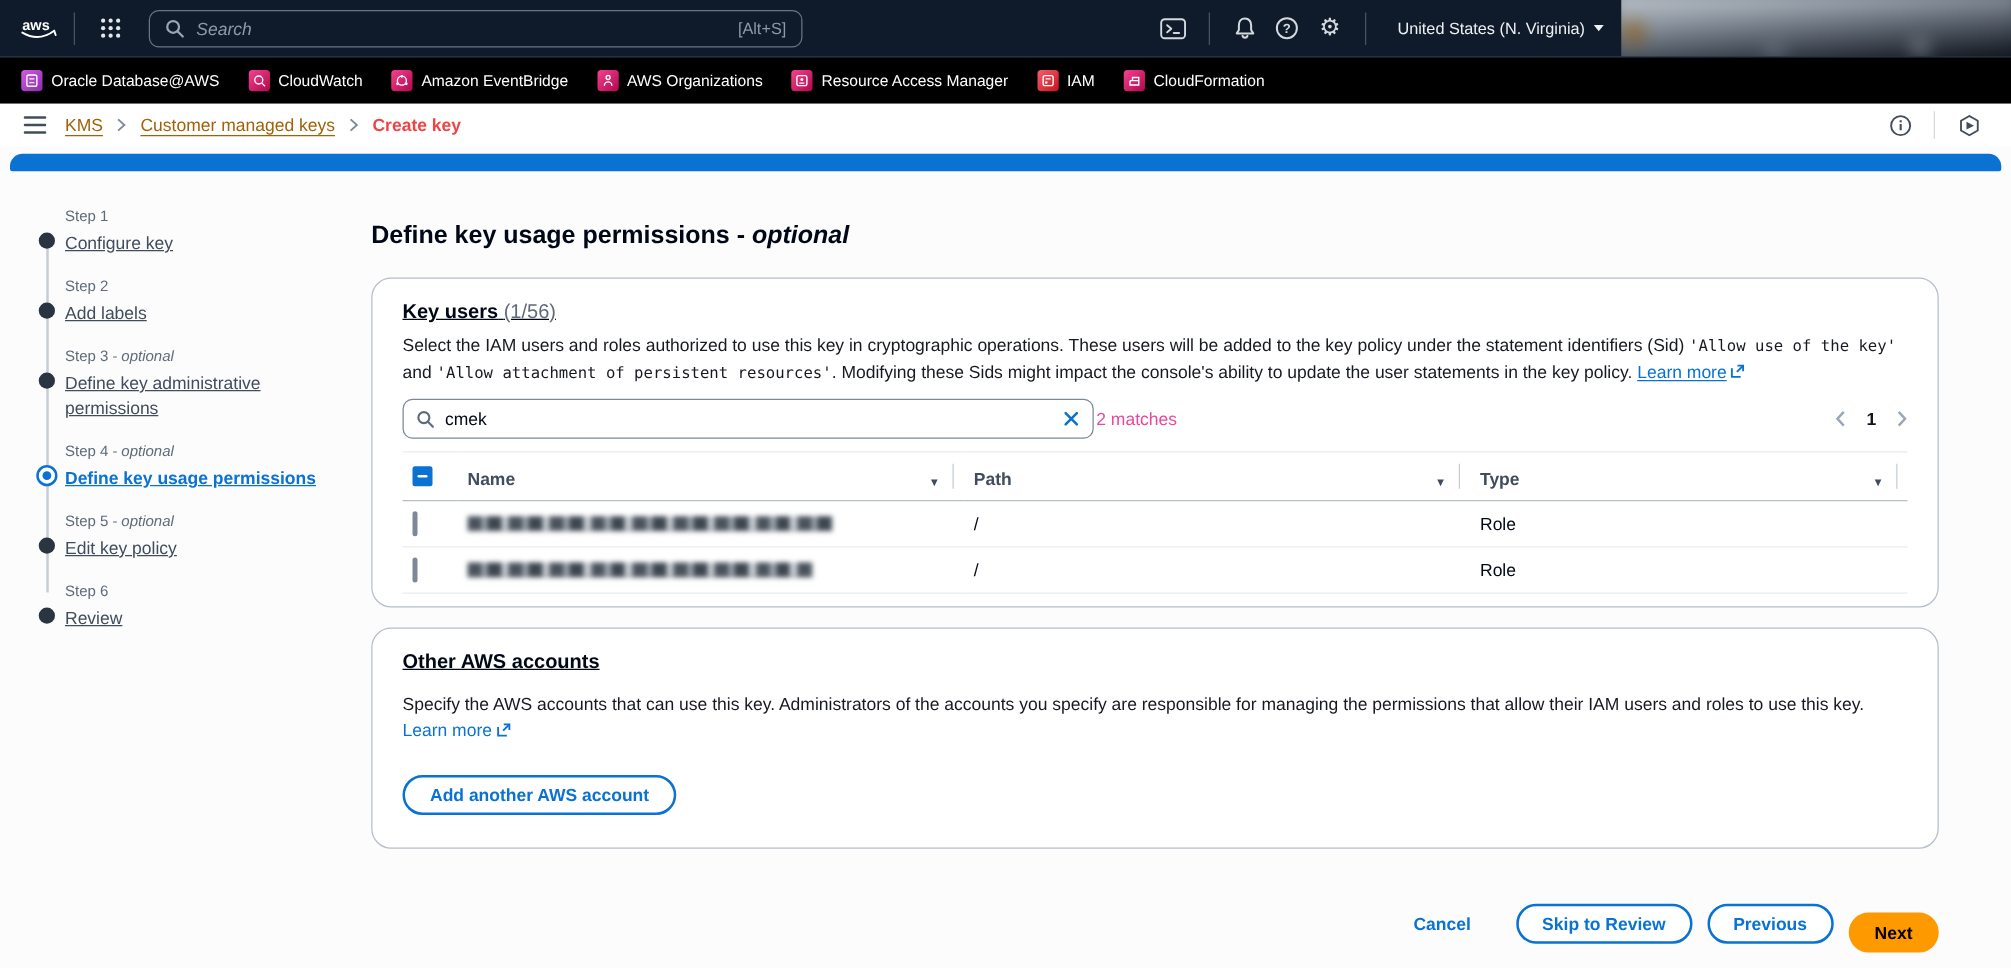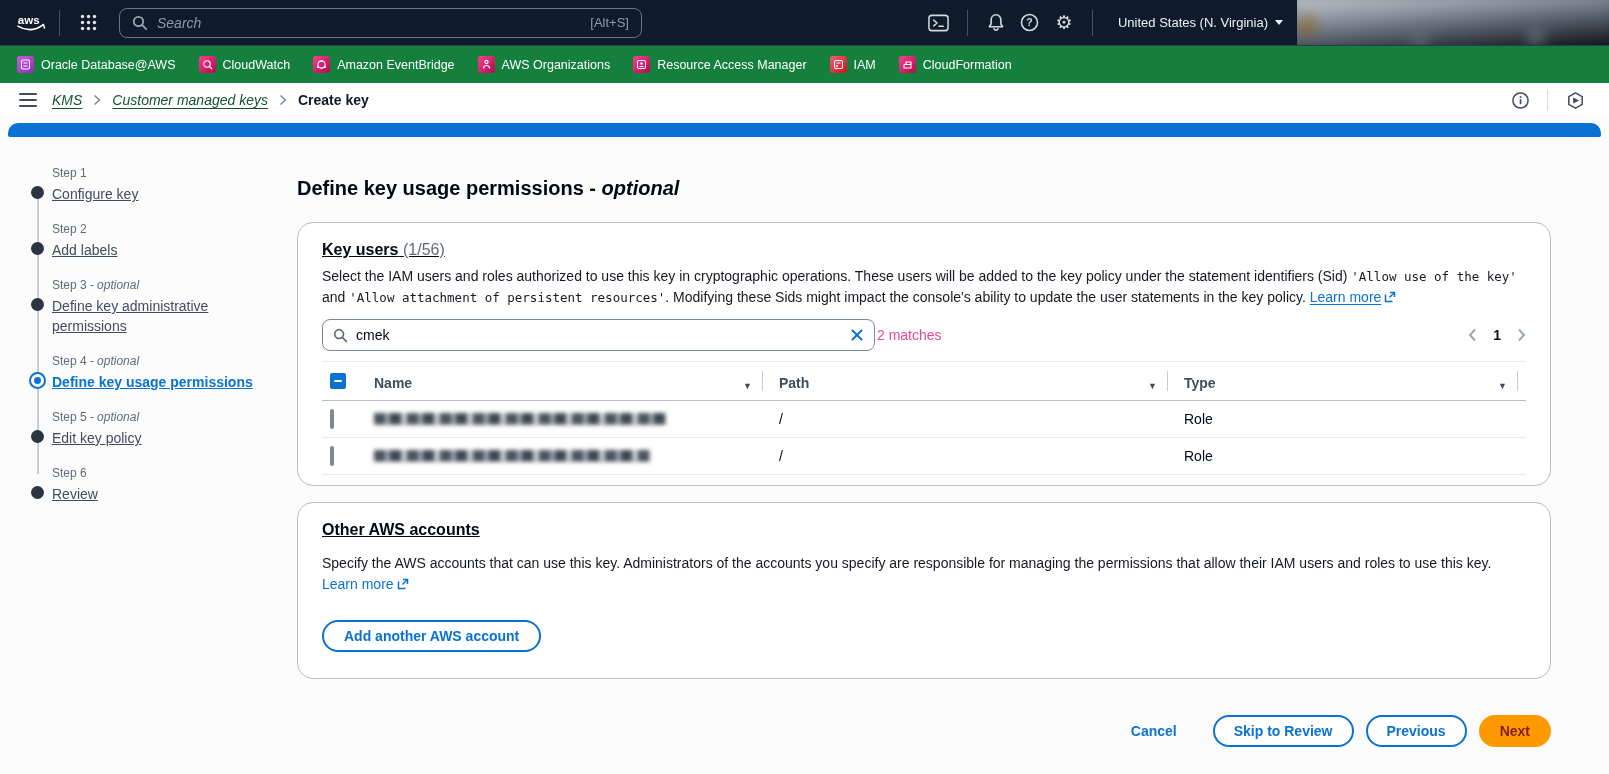--- a/index.html
+++ b/index.html
@@ -21,35 +21,35 @@
   .account-blur { width:312px; height:45px; position:relative; overflow:hidden; flex:none; }
   .account-blur .smudge { position:absolute; inset:-10px;
       background:
         radial-gradient(circle at 6% 55%, #8a6a3a 0 9px, transparent 10px),
         radial-gradient(circle at 40% 80%, #5a6470 0 8px, transparent 9px),
         radial-gradient(circle at 75% 75%, #6d7681 0 7px, transparent 8px),
         linear-gradient(175deg,#c0c6cd 6%,#97a0aa 30%,#4a525d 62%,#11161d 88%);
       filter:blur(7px); }
 
   
-  .favbar { height:38px; background:#15803d; border-top:1px solid #2c3a49; display:flex; align-items:center; padding:0 17px; gap:23px; }
+  .favbar { height:38px; background:#000000; border-top:1px solid #2c3a49; display:flex; align-items:center; padding:0 17px; gap:23px; }
   .fav-item { display:flex; align-items:center; gap:7px; cursor:pointer; }
   .fav-item .svc-icon { width:17px; height:17px; border-radius:3px; flex:none; display:flex; align-items:center; justify-content:center; }
   .fav-item .lbl { color:#ffffff; font-size:12.5px; font-weight:500; white-space:nowrap; }
   .c-purple { background:linear-gradient(135deg,#d05dde,#8c2bb3); }
   .c-pink   { background:linear-gradient(135deg,#f5428f,#b0084d); }
   .c-red    { background:linear-gradient(135deg,#f35e70,#c7131f); }
 
   
   .crumbrow { height:34px; background:#ffffff; display:flex; align-items:center; padding:0 17px; gap:13px; }
   .hamburger { display:flex; flex-direction:column; gap:4px; cursor:pointer; padding:4px 2px; }
   .hamburger i { display:block; width:18px; height:2px; background:#414d5c; border-radius:1px; }
   .crumbs { display:flex; align-items:center; gap:11px; font-size:14px; }
-  .crumb-link { color:#14532d; text-decoration:underline; text-underline-offset:3px; cursor:pointer;font-style:italic; }
-  .crumb-cur { color:#0f172a; font-weight:700; }
+  .crumb-link { color:#a16207; text-decoration:underline; text-underline-offset:3px; cursor:pointer; }
+  .crumb-cur { color:#ef4444; font-weight:700; }
   .crumbrow .right { margin-left:auto; display:flex; align-items:center; gap:10px; }
   .vdiv { width:1px; height:22px; background:#d5d9de; }
 
   
   .flashbar { margin:6px 8px 0; height:14px; background:#0972d3; border-radius:10px 10px 2px 2px; }
 
   
   .content { display:flex; height:637px; }
   .sidebar { width:297px; flex:none; padding:28px 0 0 31px; }
   .steps { list-style:none; position:relative; }
@@ -103,21 +103,21 @@
   .add-btn { margin-top:24px; height:32px; padding:0 20px; border:2px solid #0972d3; border-radius:18px; background:#fff;
              color:#0972d3; font-size:14px; font-weight:700; font-family:inherit; cursor:pointer; display:inline-flex; align-items:center; }
   .card.other { padding-bottom:26px; }
   .card.other .desc { margin-top:14px; max-width:1190px; }
 
   .footer { display:flex; align-items:center; justify-content:flex-end; gap:12px; padding:20px 0 40px; }
   .btn { height:32px; border-radius:18px; font-size:14px; font-weight:700; font-family:inherit; padding:0 19px;
          display:inline-flex; align-items:center; cursor:pointer; }
   .btn-link { border:none; background:none; color:#0972d3; padding:0 10px; margin-right:14px; }
   .btn-outline { background:#fff; border:2px solid #0972d3; color:#0972d3; }
-  .btn-primary { background:#ff9900; border:2px solid #ff9900; color:#7f1d1d; }
+  .btn-primary { background:#ff9900; border:2px solid #ff9900; color:#000000;margin-top:15px; }
 </style>
 </head>
 <body>
 
 <div class="topnav">
   <div class="icon-btn">
     <svg width="40" height="26" viewBox="0 0 44 28">
       <text x="5" y="15" font-size="15" font-weight="bold" fill="#ffffff" font-family="Liberation Sans,sans-serif">aws</text>
       <path d="M5 18 Q 22 28 38 16" stroke="#ffffff" stroke-width="2" fill="none" stroke-linecap="round"></path>
       <path d="M38 16 l1.5 4.5" stroke="#ffffff" stroke-width="2" fill="none" stroke-linecap="round"></path>

